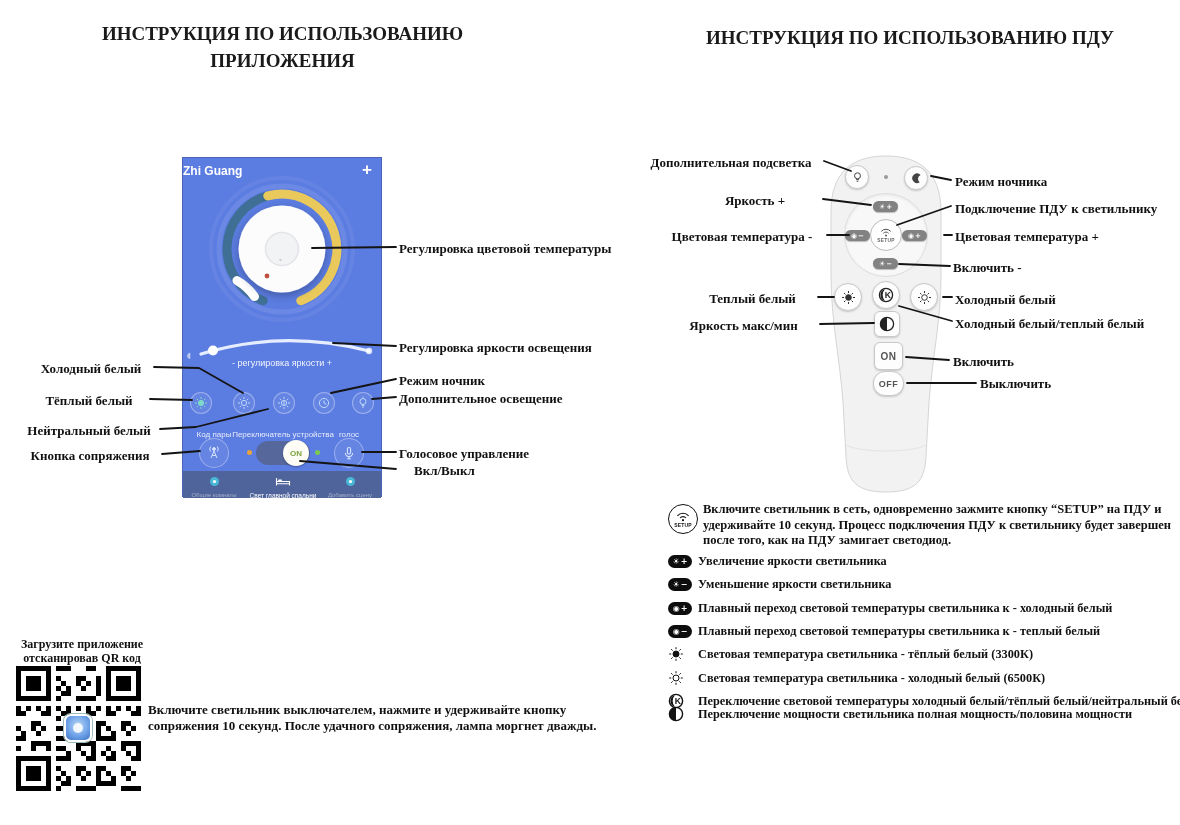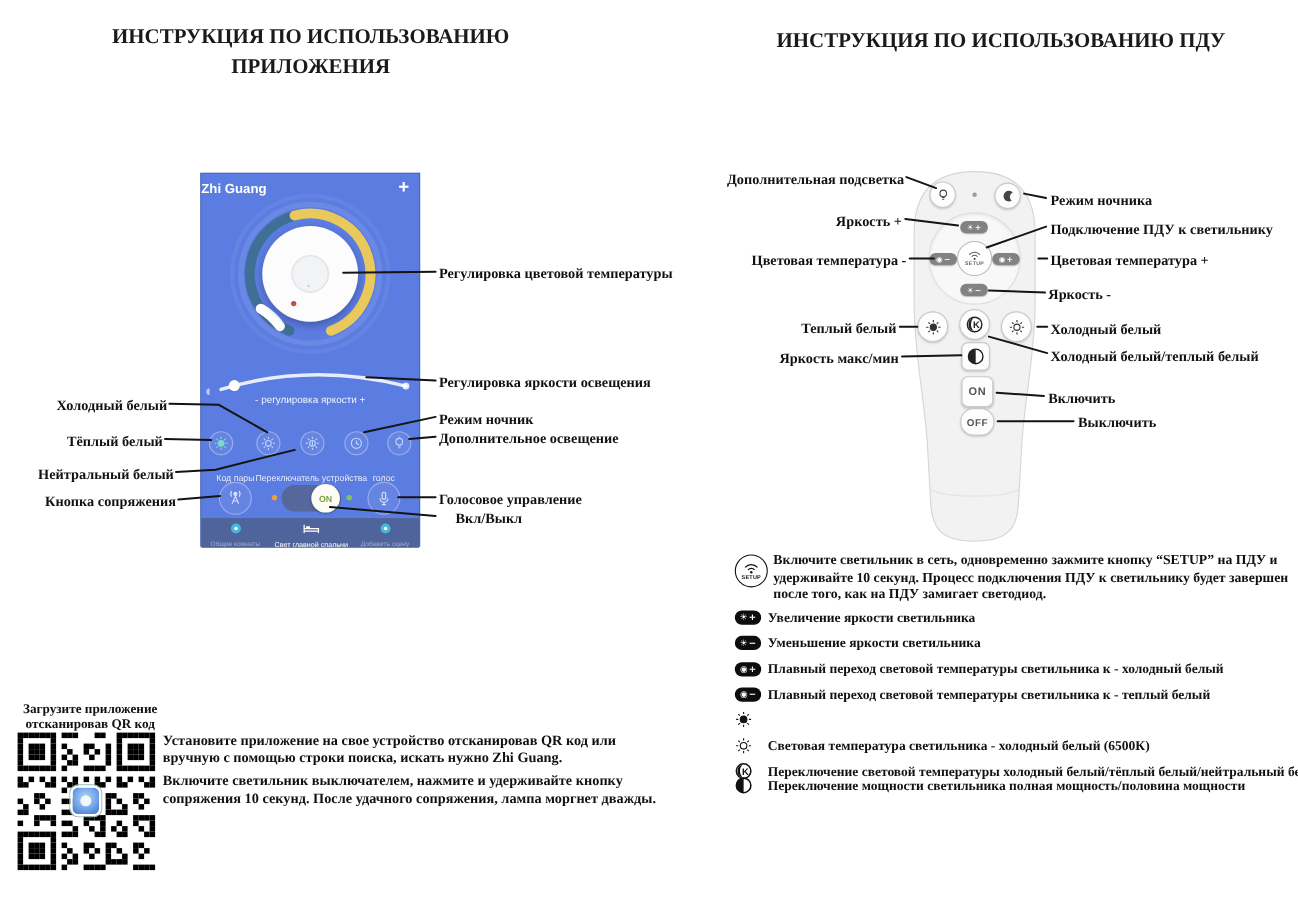--- a/index.html
+++ b/index.html
@@ -5,21 +5,21 @@
   html,body{margin:0;padding:0;background:#fff;}
   .canvas{position:relative;width:1180px;height:825px;background:#fff;overflow:hidden;
           font-family:"Liberation Serif","DejaVu Serif",serif;color:#111;}
   .abs{position:absolute;}
   
   .title{position:absolute;font-weight:bold;font-size:19px;line-height:27px;text-align:center;color:#1a1a1a;}
   #title-app{left:55px;top:20px;width:455px;}
   #title-remote{left:655px;top:24px;width:510px;}
   
   .lbl{position:absolute;font-weight:bold;font-size:13px;color:#111;white-space:nowrap;}
-  .ra{text-align:right;}
+  .ra{text-align:center;}
   
   #lines{position:absolute;left:0;top:0;z-index:5;pointer-events:none;}
   #lines polyline{fill:none;stroke:#141414;stroke-width:1.8;stroke-linecap:round;stroke-linejoin:round;}
   
   .phone{position:absolute;left:182px;top:157px;width:200px;height:340px;background:#5b7ce1;
          border:1px solid rgba(0,0,0,.18);box-sizing:border-box;font-family:"Liberation Sans","DejaVu Sans",sans-serif;z-index:2;}
   .ph-header{position:absolute;left:0;top:0;width:100%;height:26px;}
   .ph-title{position:absolute;left:0;top:6px;width:100%;text-align:left;color:#fff;font-size:12px;font-weight:bold;}
   .ph-plus{position:absolute;right:9px;top:2px;color:#fff;font-size:17px;font-weight:bold;}
   .ph-svg{position:absolute;left:0;top:0;}
@@ -376,21 +376,21 @@
   </div>
 
   <div class="lbl ra" style="left:640px;top:155px;width:182px;">Дополнительная подсветка</div>
   <div class="lbl ra" style="left:690px;top:193px;width:130px;">Яркость +</div>
   <div class="lbl ra" style="left:660px;top:229px;width:164px;">Цветовая температура -</div>
   <div class="lbl ra" style="left:690px;top:291px;width:125px;">Теплый белый</div>
   <div class="lbl ra" style="left:670px;top:318px;width:147px;">Яркость макс/мин</div>
   <div class="lbl" style="left:955px;top:174px;">Режим ночника</div>
   <div class="lbl" style="left:955px;top:201px;">Подключение ПДУ к светильнику</div>
   <div class="lbl" style="left:955px;top:229px;">Цветовая температура +</div>
-  <div class="lbl" style="left:953px;top:260px;">Яркость -</div>
+  <div class="lbl" style="left:953px;top:260px;">Включить -</div>
   <div class="lbl" style="left:955px;top:292px;">Холодный белый</div>
   <div class="lbl" style="left:955px;top:316px;">Холодный белый/теплый белый</div>
   <div class="lbl" style="left:953px;top:354px;">Включить</div>
   <div class="lbl" style="left:980px;top:376px;">Выключить</div>
 
   <div class="qr-caption">
     <div>Загрузите приложение</div>
     <div>отсканировав QR код</div>
   </div>
   <div id="qr-grid">
@@ -1014,21 +1014,20 @@
       <div></div>
       <div></div>
       <div></div>
       <div></div>
       <div class="qb"></div>
       <div class="qb"></div>
       <div class="qb"></div>
       <div class="qb"></div>
     </div>
   <div class="qr-icon"></div>
-  <div class="para" style="left:148px;top:665px;width:450px;">Установите приложение на свое устройство отсканировав QR код или вручную с помощью строки поиска, искать нужно Zhi Guang.</div>
   <div class="para" style="left:148px;top:702px;width:462px;">Включите светильник выключателем, нажмите и удерживайте кнопку сопряжения 10 секунд. После удачного сопряжения, лампа моргнет дважды.</div>
 
   <div class="lg-setup-icon">
     <svg width="16" height="11">
       <g stroke="#111" stroke-width="1.1" fill="none">
           <path d="M2.4 4.8 A 7.5 7.5 0 0 1 13.6 4.8"></path>
           <path d="M5 7 A 4 4 0 0 1 11 7"></path>
         </g>
       <circle cx="8" cy="9.2" r="1.1" fill="#111"></circle>
     </svg>
@@ -1082,20 +1081,21 @@
               <line x1="8" y1="12.8" x2="8" y2="14.8"></line>
               <line x1="1.2" y1="8" x2="3.2" y2="8"></line>
               <line x1="12.8" y1="8" x2="14.8" y2="8"></line>
         <line x1="3.2" y1="3.2" x2="4.6" y2="4.6"></line>
               <line x1="11.4" y1="11.4" x2="12.8" y2="12.8"></line>
               <line x1="3.2" y1="12.8" x2="4.6" y2="11.4"></line>
               <line x1="11.4" y1="4.6" x2="12.8" y2="3.2"></line>
             </g>
           </svg>
       </span>
+      <span class="lg-tx">Световая температура светильника - тёплый белый (3300К)</span>
     </div>
     <div class="lg-row" style="top:117px;">
       <span class="lg-ic">
         <svg width="16" height="16">
             <g stroke="#111" stroke-width="1" fill="none">
               <circle cx="8" cy="8" r="3"></circle>
         <line x1="8" y1="1.2" x2="8" y2="3.2"></line>
               <line x1="8" y1="12.8" x2="8" y2="14.8"></line>
               <line x1="1.2" y1="8" x2="3.2" y2="8"></line>
               <line x1="12.8" y1="8" x2="14.8" y2="8"></line>

